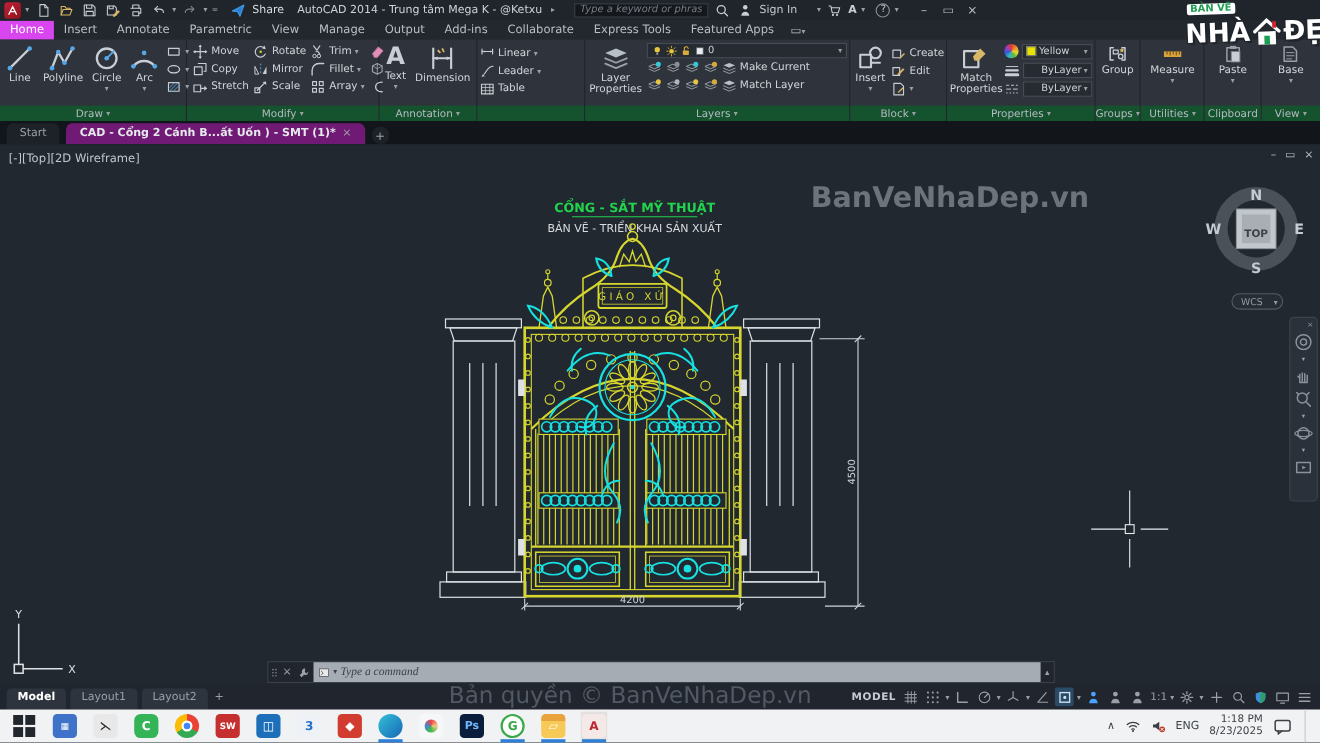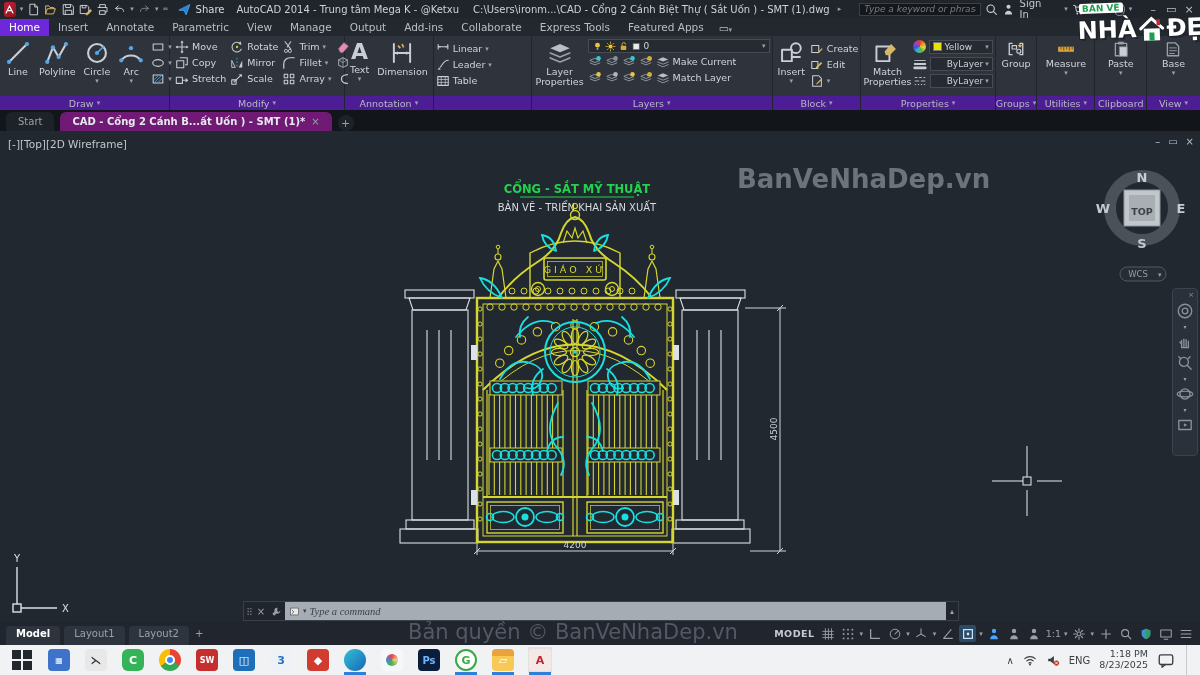--- a/index.html
+++ b/index.html
@@ -23,28 +23,28 @@
   #tb-title{margin-left:8px;white-space:nowrap;color:#cdd2d8}
   #tb-doc{white-space:nowrap;color:#cdd2d8;margin-left:10px}
   #searchbox{margin-left:14px;width:122px;height:13px;background:#14171c;border:1px solid #3a4048;
     display:flex;align-items:center;padding:0 4px}
   #searchbox .ph{font-style:italic;color:#787e86;font-size:9px;white-space:nowrap;overflow:hidden}
   .winbtn{width:18px;text-align:center;color:#b9bec5;font-size:11px}
   
   #tabrow{position:absolute;left:0;top:18px;width:1200px;height:18px;background:#23282f;
     display:flex;align-items:flex-end;color:#b9bfc6;font-size:10.5px;z-index:20}
   .rtab{padding:2px 9px 3px;white-space:nowrap}
-  .rtab.active{background:#6d28d9;color:#fff}
+  .rtab.active{background:#d946ef;color:#fff}
   
   #ribbon{position:absolute;left:0;top:36px;width:1200px;height:74px;background:#2f343c;
     display:flex;color:#d0d5da;z-index:20}
   .panel{height:74px;border-right:1px solid #20252b;display:flex;flex-direction:column}
   .pbody{flex:1;display:flex;align-items:flex-start;padding:3px 2px 0;gap:2px}
   .plabel{height:14px;display:flex;align-items:center;justify-content:center;gap:3px;
-    background:#4c1d95;color:#b4bac1;font-size:9.5px}
+    background:#14532d;color:#b4bac1;font-size:9.5px}
   .rbig{display:flex;flex-direction:column;align-items:center;gap:1px;font-size:9.5px;
     padding:1px 3px;text-align:center;line-height:1.05}
   .rsm{display:flex;align-items:center;gap:3px;font-size:9.5px;height:15px;white-space:nowrap}
   .mcol{display:flex;flex-direction:column;gap:1px;justify-content:flex-start}
   .combo{height:14px;background:#262b32;border:1px solid #464c55;display:flex;align-items:center;
     gap:2px;font-size:9px;color:#cdd2d8;padding:0 3px}
   .combo .sw{width:9px;height:9px;background:#e8e400;border:1px solid #777}
   .cwheel{width:13px;height:13px;border-radius:50%;flex:none;
     background:conic-gradient(#e23b2e,#e8922a,#ead52c,#58b847,#34b6c8,#3556d6,#a33bc8,#e23b2e)}
   
@@ -179,21 +179,20 @@
   <b class="car">≂</b>
   <span class="qa" style="margin-left:6px">
       <i class="ic">
         <svg viewBox="0 0 16 16">
           <path d="M1.5 8.5L14.5 2 10 14.5 7.5 9.5z" stroke="#3d9be9" stroke-width="1.2" fill="#2f7fd0" stroke-linecap="round" stroke-linejoin="round"></path>
         </svg>
       </i>
     </span>
   <span style="color:#d8dce0">Share</span>
   <span id="tb-title">AutoCAD 2014 - Trung tâm Mega K - @Ketxu</span>
-  <span id="tb-doc">C:\Users\ironm...\CAD - Cổng 2 Cánh Biệt Thự ( Sắt Uốn ) - SMT (1).dwg</span>
   <b class="car" style="margin-left:4px">▸</b>
   <div id="searchbox">
     <span class="ph">Type a keyword or phrase</span>
   </div>
   <span class="qa">
       <i class="ic">
         <svg viewBox="0 0 16 16">
           <circle cx="7" cy="7" r="4.5" stroke="#c9ced4" fill="none" stroke-width="1.4"></circle>
           <path d="M10.5 10.5L14 14" stroke="#c9ced4" stroke-width="1.4" fill="none" stroke-linecap="round" stroke-linejoin="round"></path>
         </svg>

